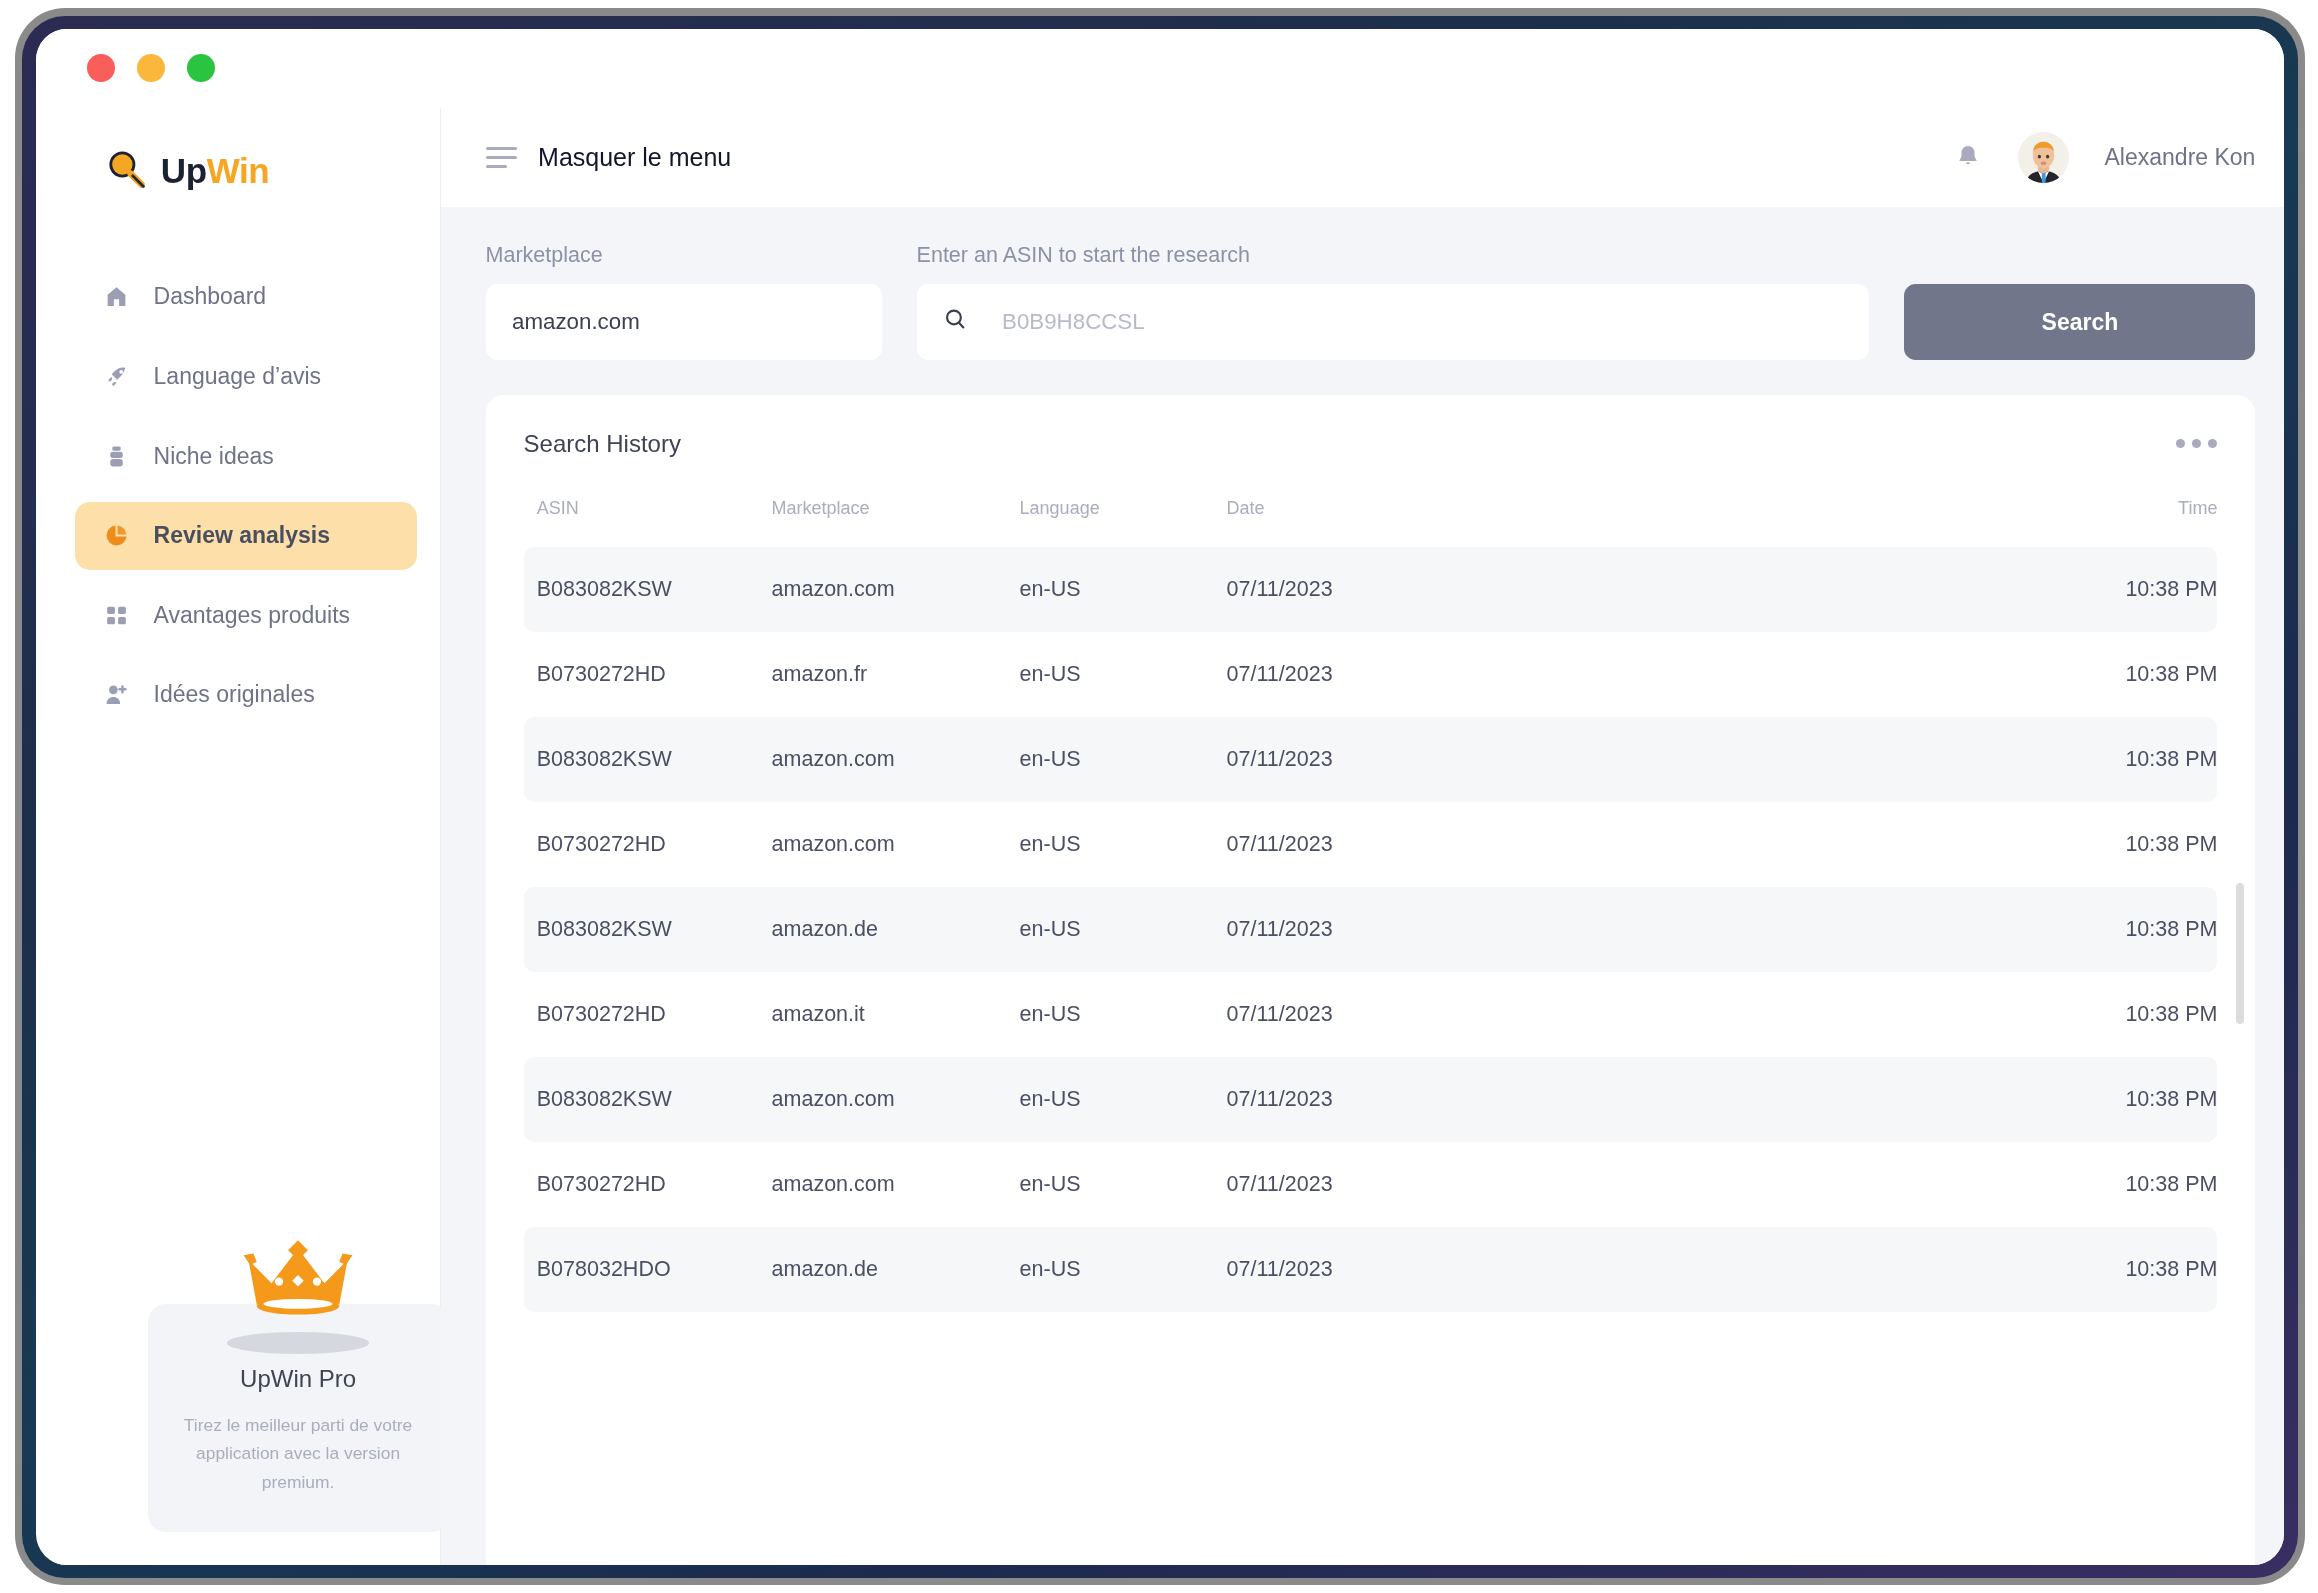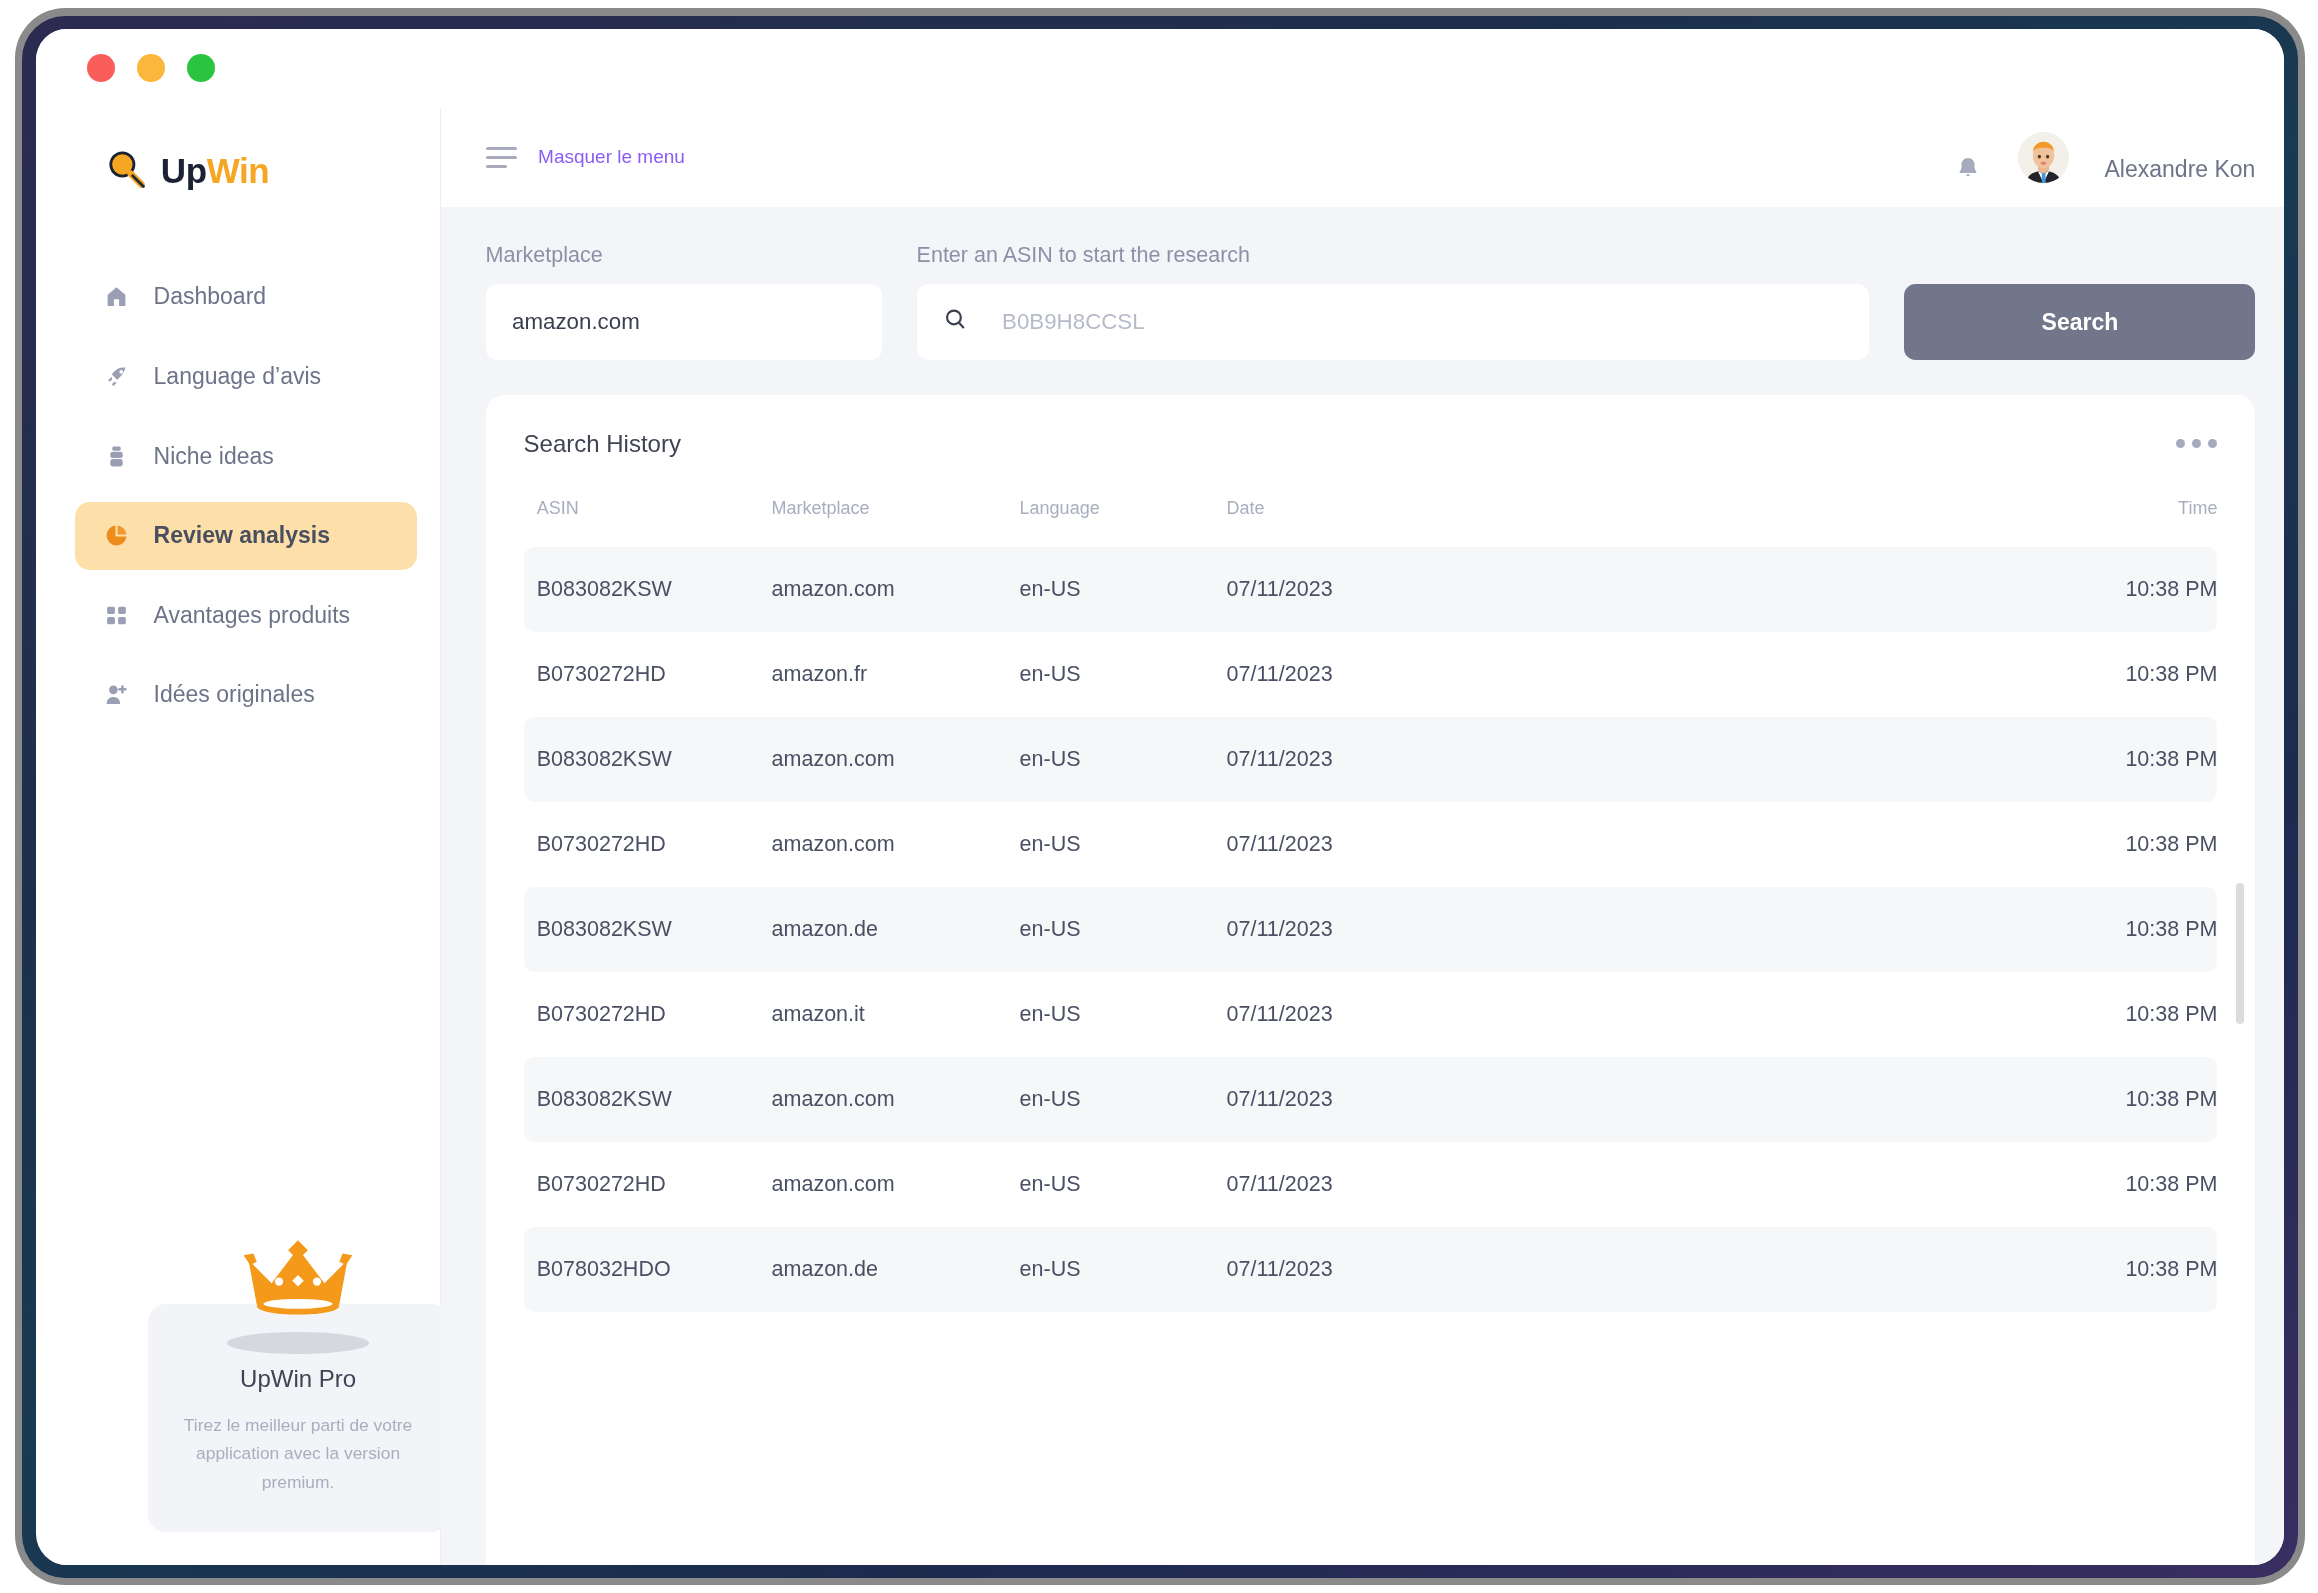--- a/index.html
+++ b/index.html
@@ -135,23 +135,23 @@
     display: flex; align-items: center;
     padding: 0 45px 0 45px;
     flex: 0 0 99px;
   }
   #menu-toggle { display: flex; align-items: center; gap: 21.5px; cursor: pointer; }
   #hamburger { width: 31px; display: flex; flex-direction: column; gap: 6.6px; }
   #hamburger span { height: 2.5px; background: #a7abbd; border-radius: 1.7px; display:block; }
   #hamburger span:nth-child(1) { width: 31px; }
   #hamburger span:nth-child(2) { width: 31px; }
   #hamburger span:nth-child(3) { width: 21.5px; }
-  #menu-label { font-size: 19px; color: #8b5cf6; }
-
-  #topbar-right { margin-left: auto; display: flex; align-items: flex-end; gap: 36px; }
+  #menu-label { font-size: 25px; color: #0f172a; }
+
+  #topbar-right { margin-left: auto; display: flex; align-items: center; gap: 36px; }
   #bell { color: #a7abbd; display:flex; cursor:pointer; }
   #avatar {
     width: 51px; height: 51px; border-radius: 50%;
     background: #f3f0ea; overflow: hidden; position: relative;
     flex: 0 0 51px;
   }
   #user-name { font-size: 23px; color: #6d7388; }
 
   #content {
     flex: 1;

